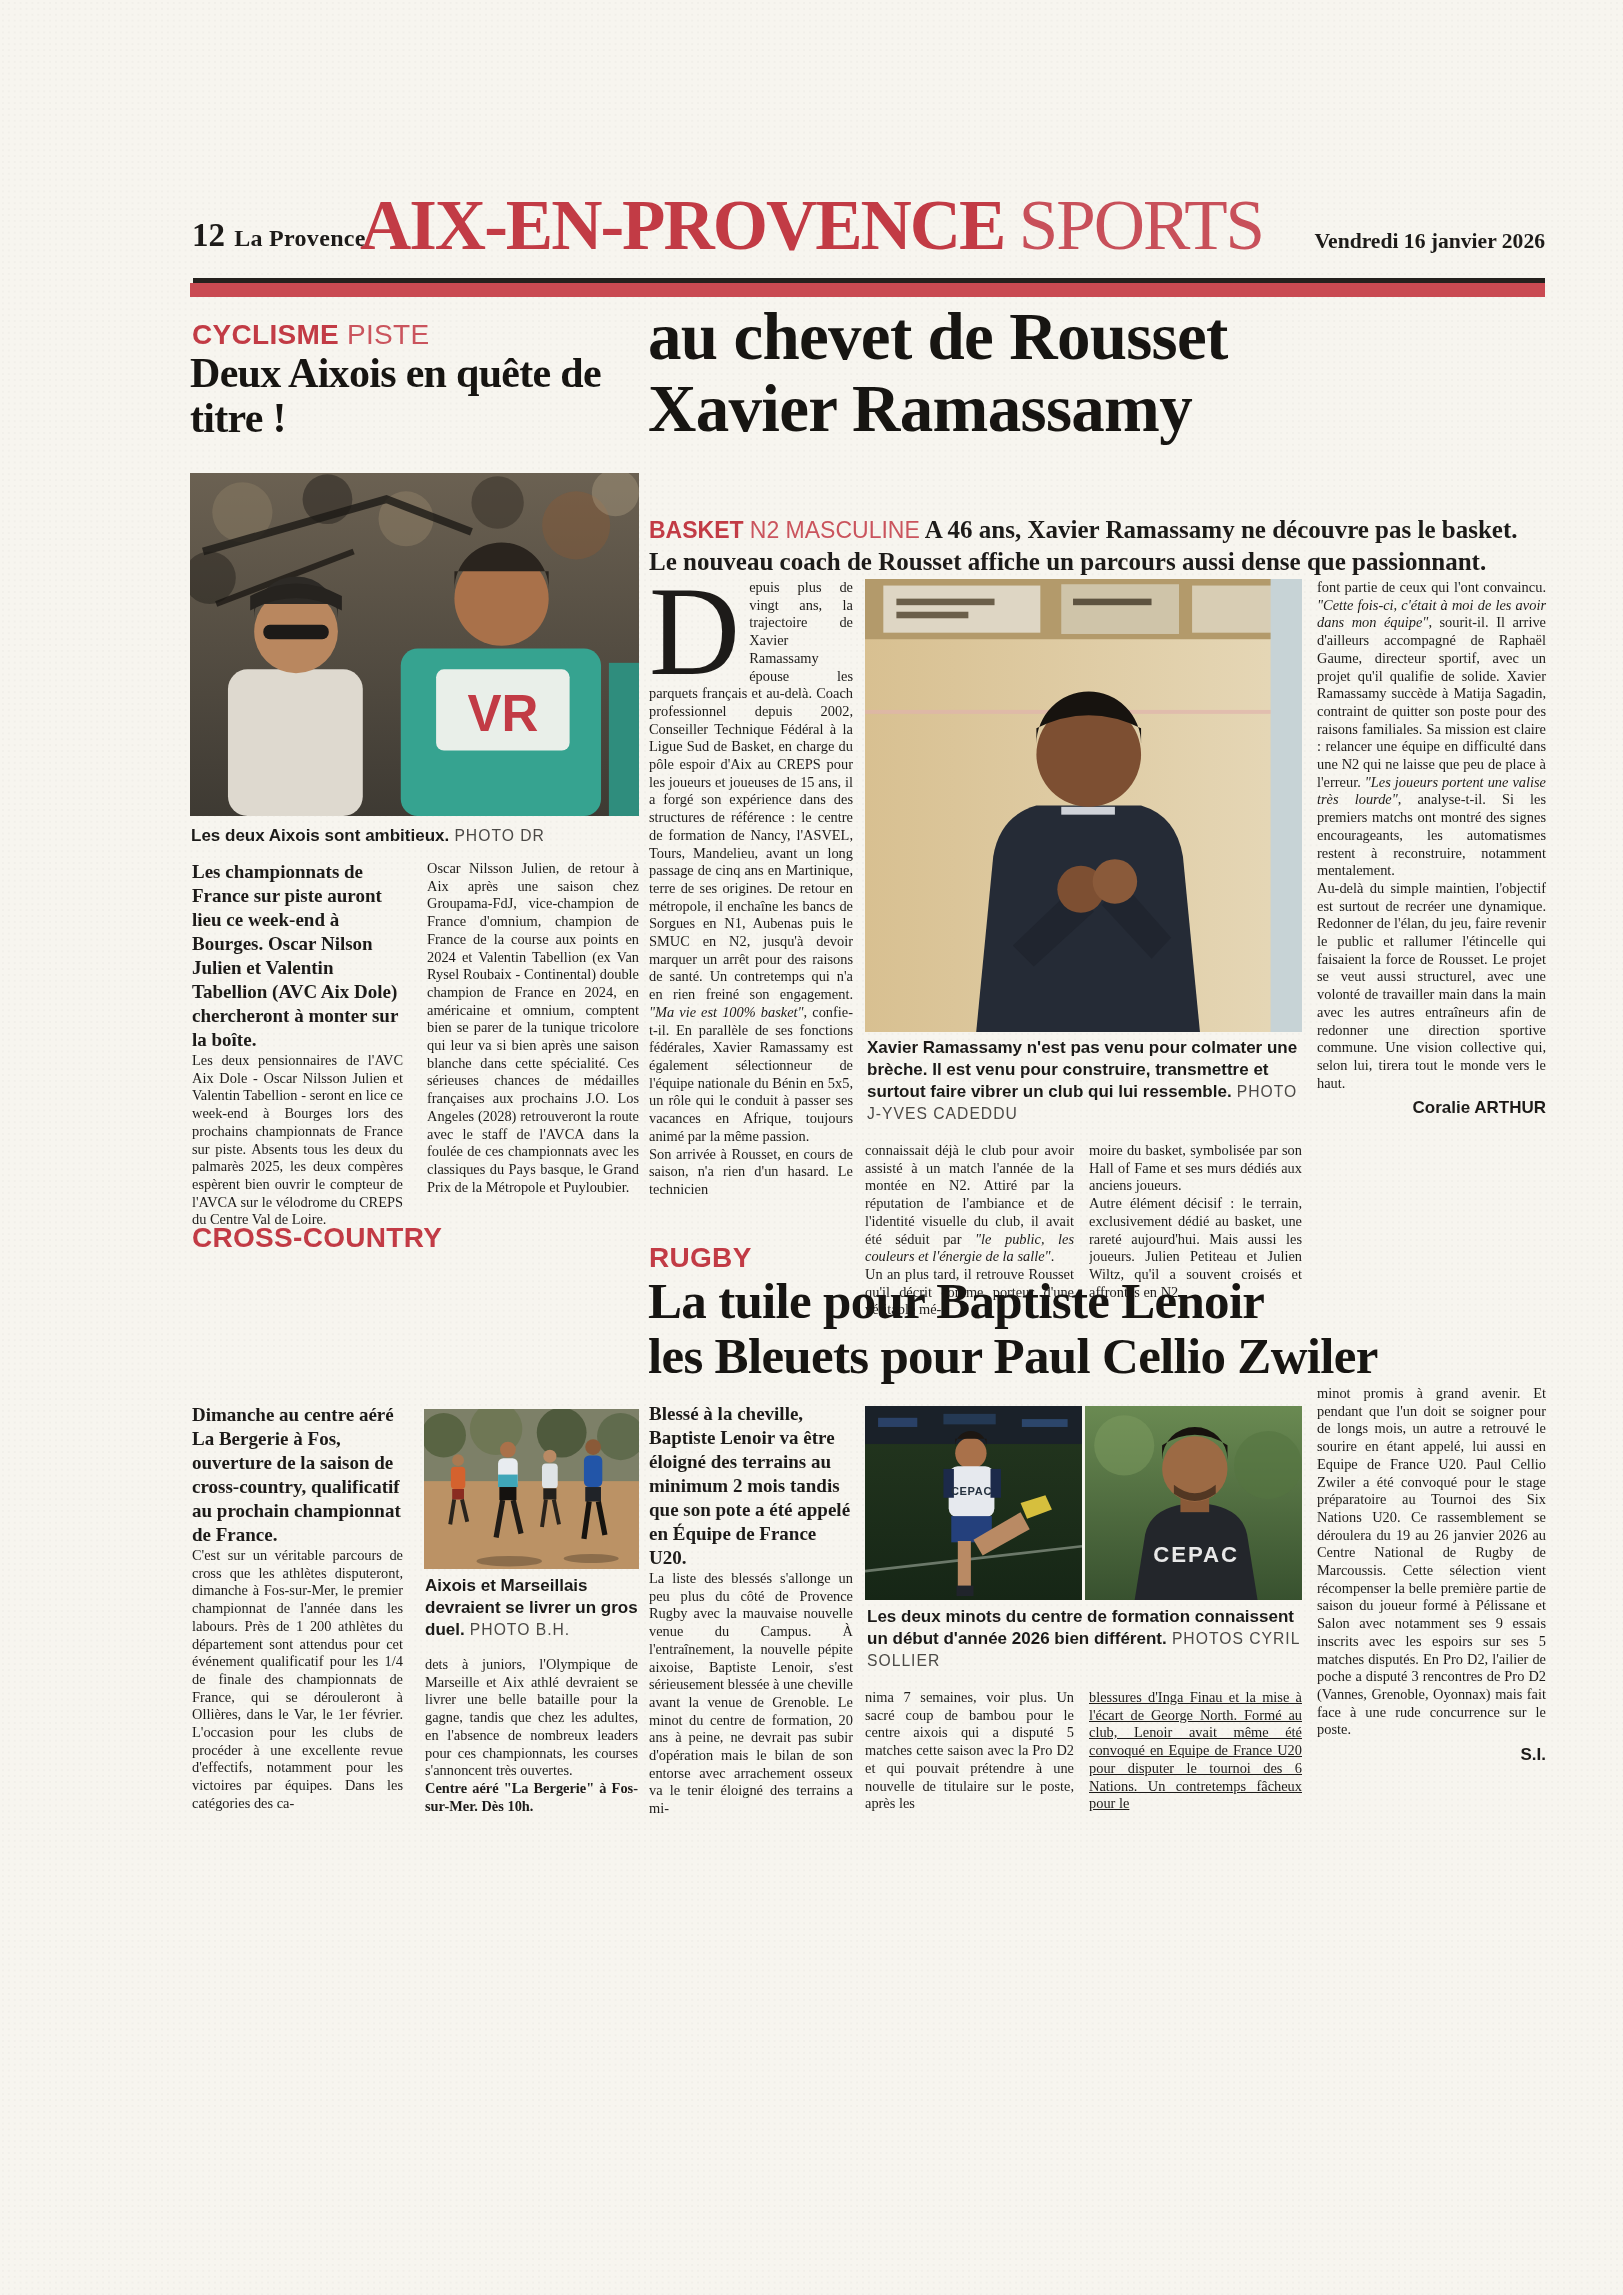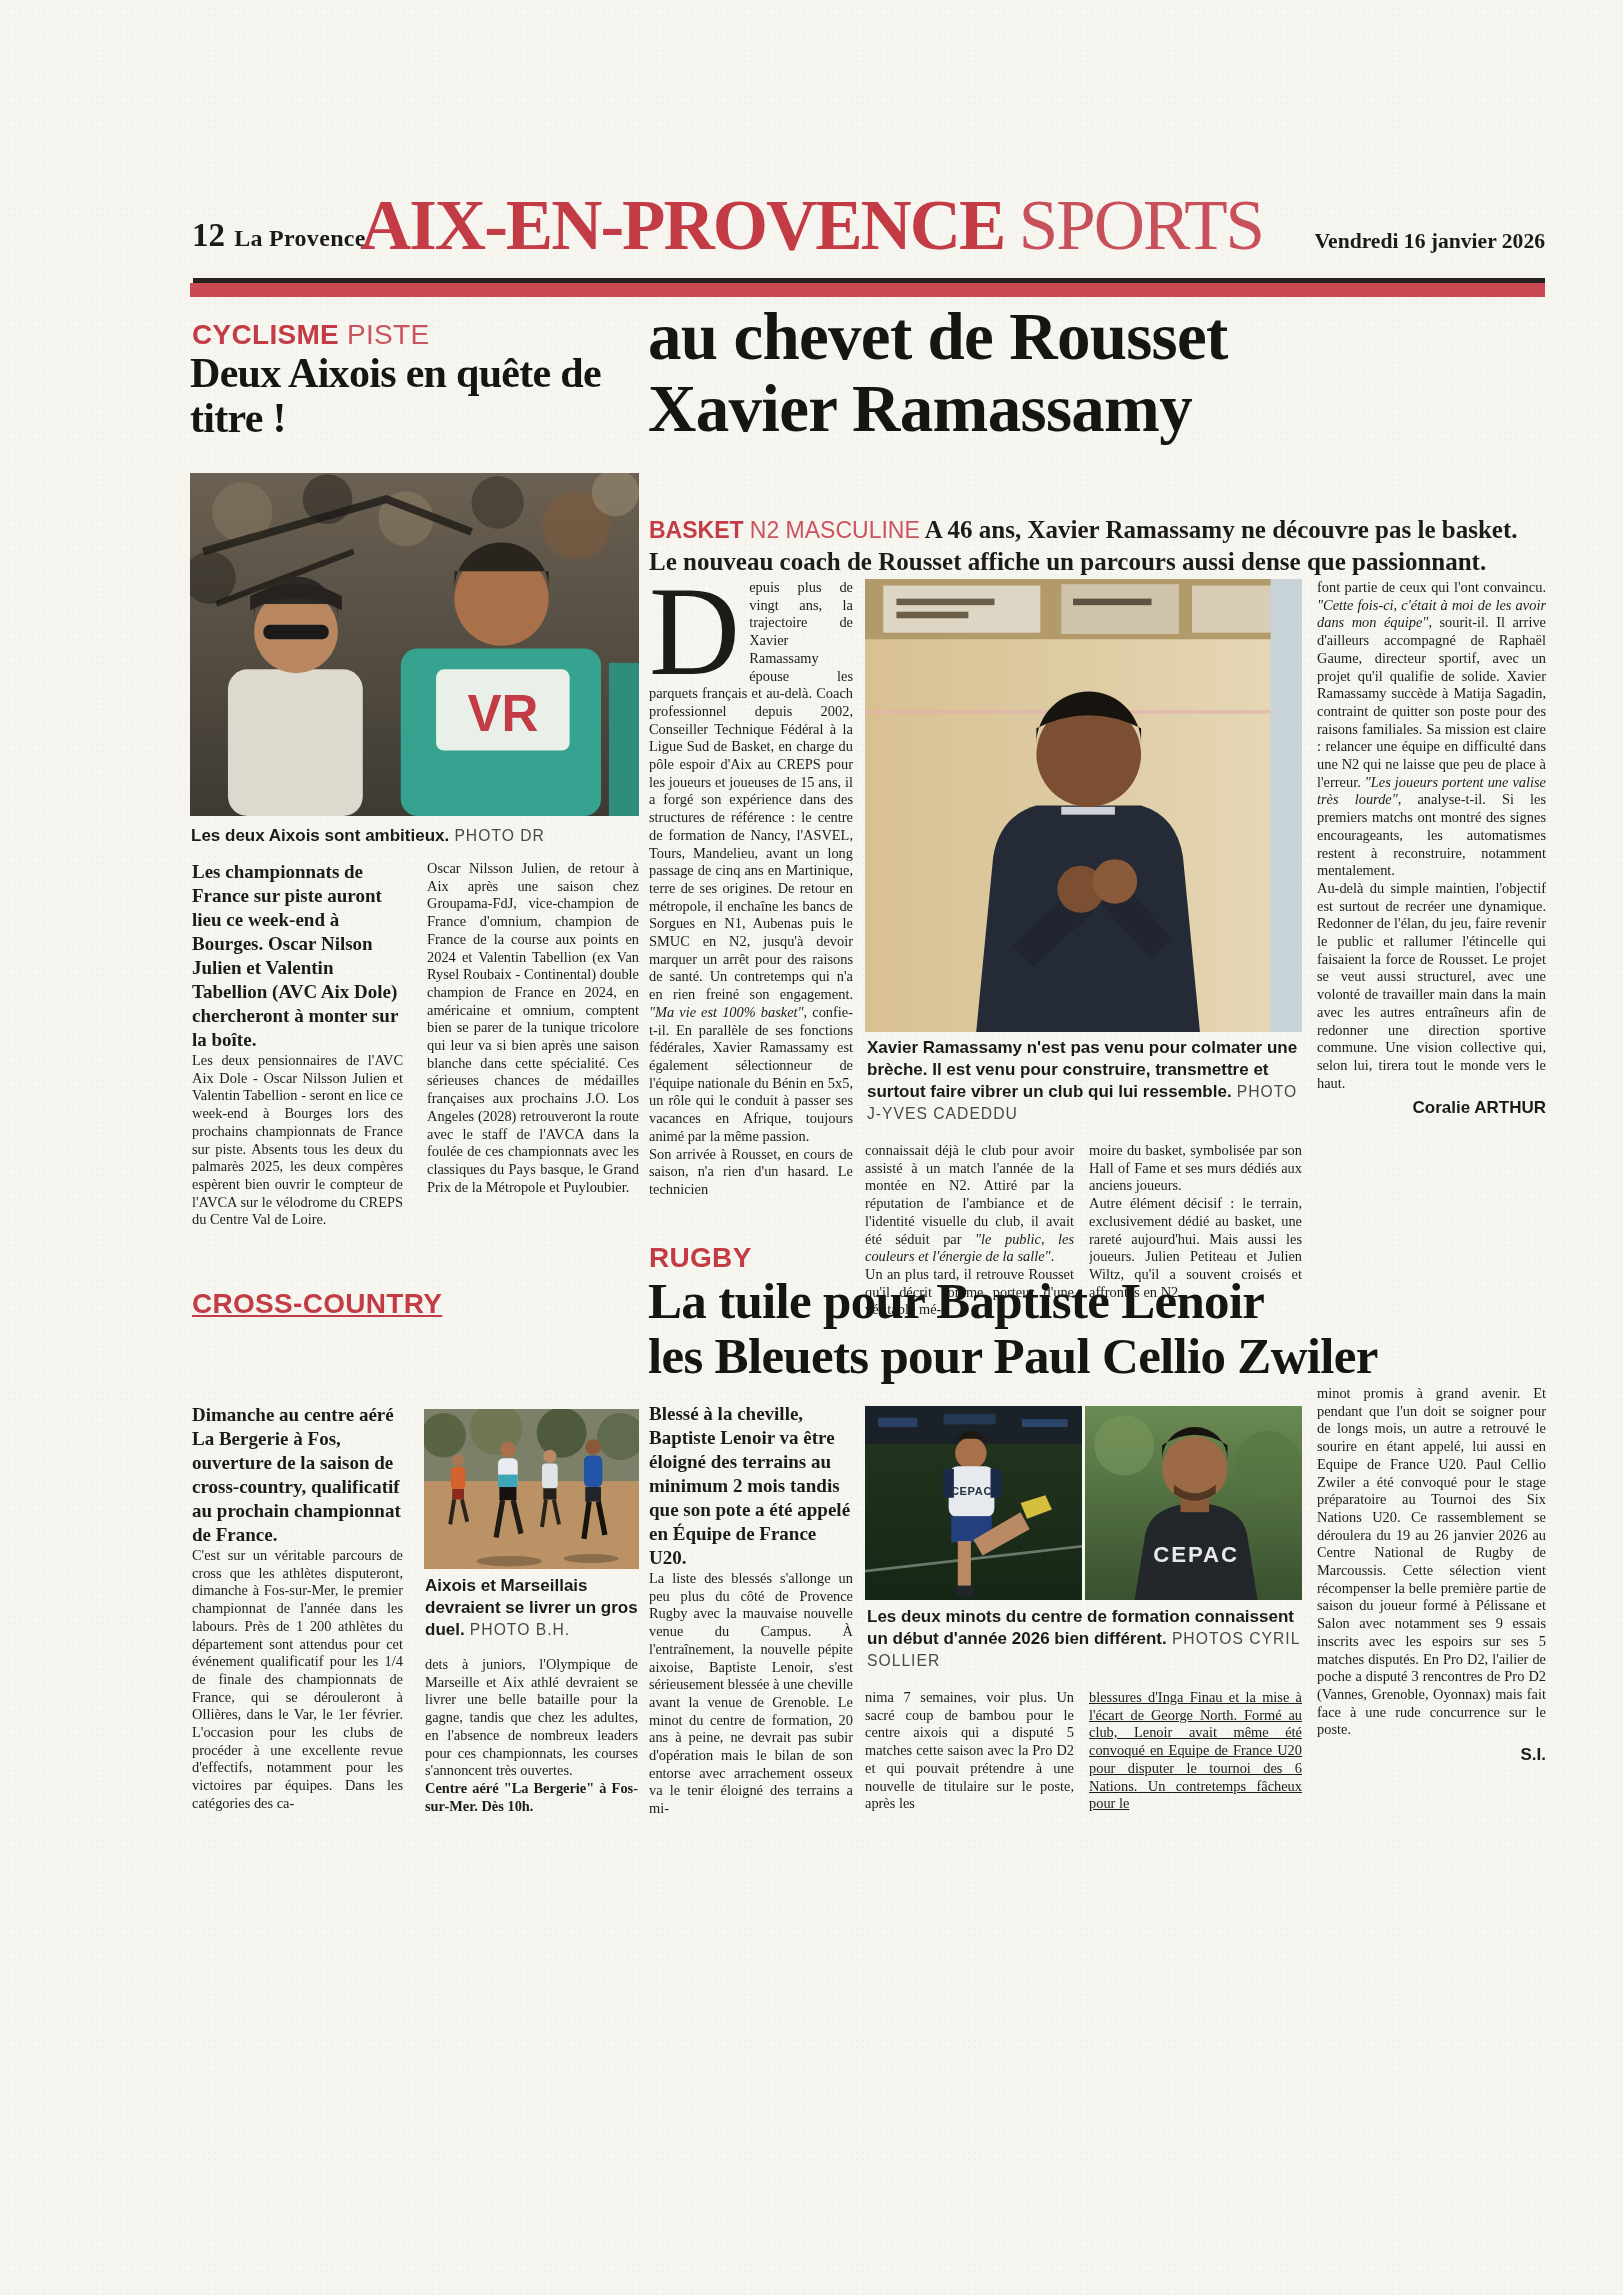--- a/index.html
+++ b/index.html
@@ -66,21 +66,21 @@
   #bk-stand   { left:649px;  top:514px;  width:902px; font-size:25px; line-height:31px; font-weight:bold; }
   #bk-stand .kk { font-family:"Liberation Sans", sans-serif; font-size:23px; color:#c23b45; }
   #bk-stand .kk2 { font-family:"Liberation Sans", sans-serif; font-size:23px; font-weight:normal; color:#ca545d;text-align:right; }
   #bk-col1    { left:649px;  top:579px;  width:204px;  height:630px; }
   #bk-photo   { left:865px; top:579px;  width:437px;  height:453px; }
   #bk-caption { left:867px; top:1037px; width:436px; }
   #bk-col2    { left:865px; top:1142px; width:209px;  height:209px; }
   #bk-col3    { left:1089px; top:1142px; width:213px;  height:209px; }
   #bk-col4    { left:1317px; top:579px;  width:229px;  height:733px; }
 
-  #cr-kicker  { left:192px;  top:1288px;text-decoration:underline; }
+  #cr-kicker  { left:192px;  top:1222px; }
   #rg-kicker  { left:649px;  top:1242px; }
 
   #cr-head    { left:190px;  top:1275px; width:452px;  font-size:42px; }
   #cr-col1    { left:192px;  top:1403px; width:211px;  height:583px; }
   #cr-photo   { left:424px;  top:1409px; width:215px;  height:160px; }
   #cr-caption { left:425px;  top:1575px; width:213px; }
   #cr-col2    { left:425px;  top:1656px; width:213px;  height:255px; }
 
   #rg-head    { left:648px;  top:1274px; width:911px; font-size:51px; }
   #rg-col1    { left:649px;  top:1402px; width:204px;  height:583px; }

